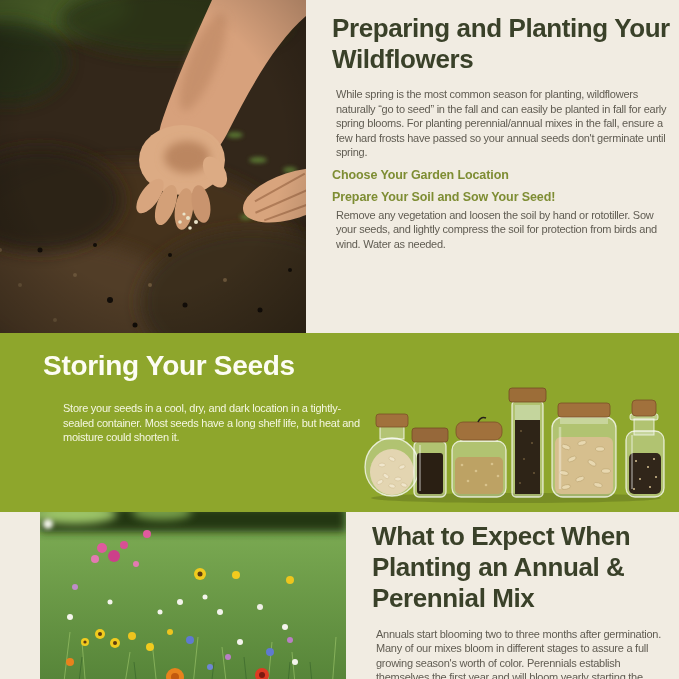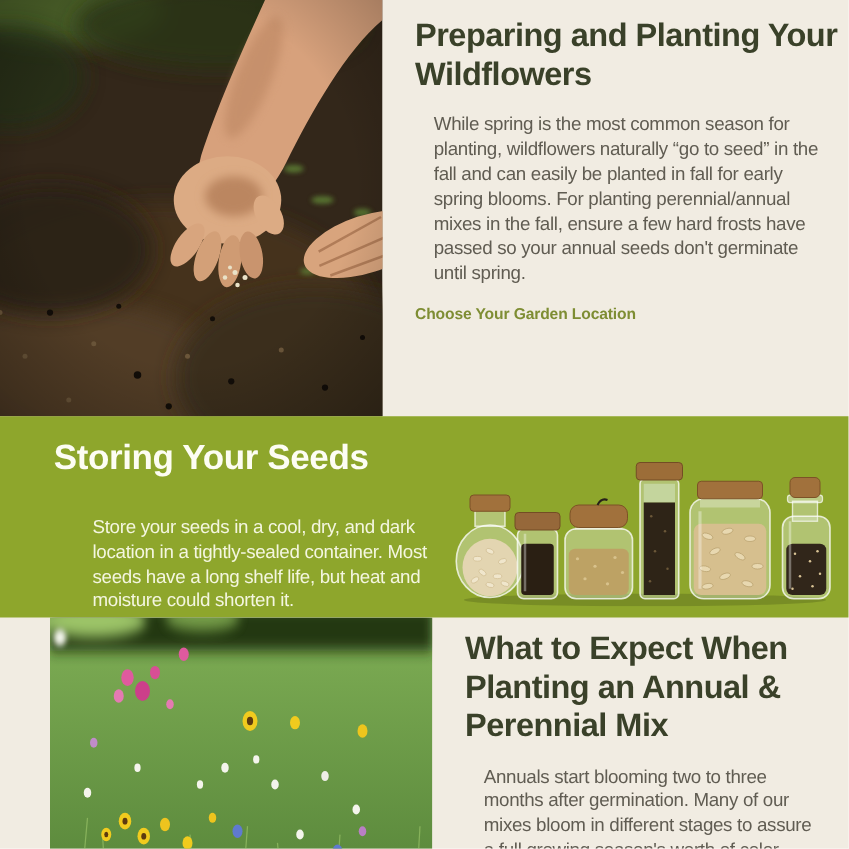--- a/index.html
+++ b/index.html
@@ -9,24 +9,24 @@
   
   .top{height:333px;display:flex;}
   .photo{position:relative;overflow:hidden;flex:none;width:306px;}
   .photo svg{display:block;width:100%;height:100%;}
   .top-content{flex:1;padding:13px 8px 0 26px;overflow:hidden;}
   h1,h2{font-size:26px;font-weight:700;color:#3a4129;line-height:1.2;
         letter-spacing:-0.4px;margin:0;}
   .top-content h1{margin-bottom:12px;}
   .sub h3{font-size:12.5px;font-weight:700;color:#7e8d33;margin:8px 0 1px;
           letter-spacing:-0.1px;}
-  .body-text{font-size:15px;color:#605c52;line-height:1.32;margin:15px;
+  .body-text{font-size:11px;color:#605c52;line-height:1.32;margin:4px;
              letter-spacing:-0.25px;}
   
-  .band{height:161px;background:#8ea62c;position:relative;}
+  .band{height:179px;background:#8ea62c;position:relative;}
   .band h2{position:absolute;left:43px;top:16px;color:#fdfdf3;font-size:28px;
            letter-spacing:-0.3px;}
   .band .band-body{position:absolute;left:59px;top:64px;width:300px;
            color:#f4f6e0;}
   .jars{position:absolute;right:13px;bottom:9px;width:302px;height:122px;}
   .jars svg{display:block;width:100%;height:100%;}
   
   .bottom{flex:1;display:flex;padding-left:40px;}
   .bottom-content{flex:1;padding:9px 8px 0 26px;overflow:hidden;}
   .bottom-content h2{margin-bottom:12px;}
@@ -116,20 +116,24 @@
         <rect width="306" height="333" fill="url(#vig)"></rect>
       </svg>
     </div>
     <div class="top-content">
       <h1>Preparing and Planting Your Wildflowers</h1>
       <div class="sub">
         <p class="body-text">While spring is the most common season for planting, wildflowers naturally “go to seed” in the fall and can easily be planted in fall for early spring blooms. For planting perennial/annual mixes in the fall, ensure a few hard frosts have passed so your annual seeds don't germinate until spring.</p>
       </div>
       <div class="sub">
         <h3>Choose Your Garden Location</h3>
+      </div>
+      <div class="sub">
+        <h3>Prepare Your Soil and Sow Your Seed!</h3>
+        <p class="body-text">Remove any vegetation and loosen the soil by hand or rototiller. Sow your seeds, and lightly compress the soil for protection from birds and wind. Water as needed.</p>
       </div>
     </div>
   </section>
 
   <section class="band">
     <h2>Storing Your Seeds</h2>
     <p class="body-text band-body">Store your seeds in a cool, dry, and dark location in a tightly-sealed container. Most seeds have a long shelf life, but heat and moisture could shorten it.</p>
     <div class="jars">
       <svg viewBox="0 0 302 122">
         <ellipse cx="152" cy="117" rx="145" ry="5" fill="rgba(55,68,15,0.25)"></ellipse>

